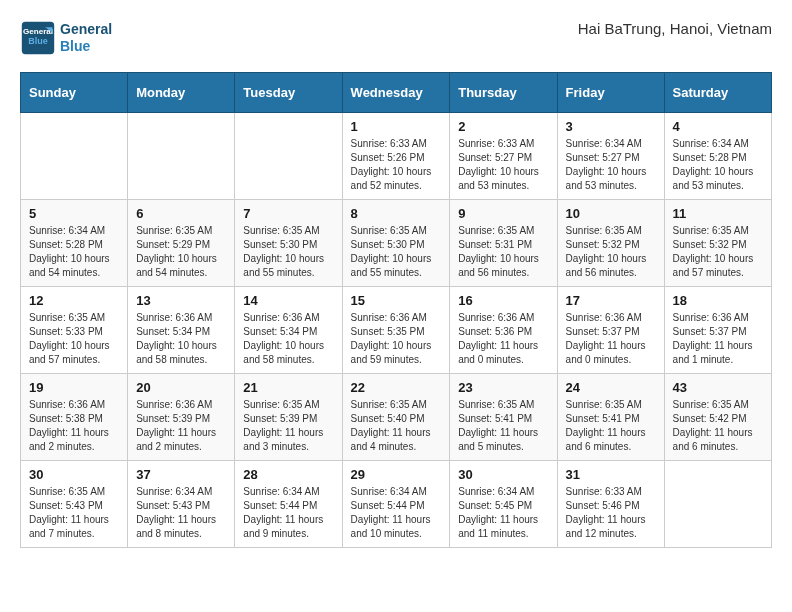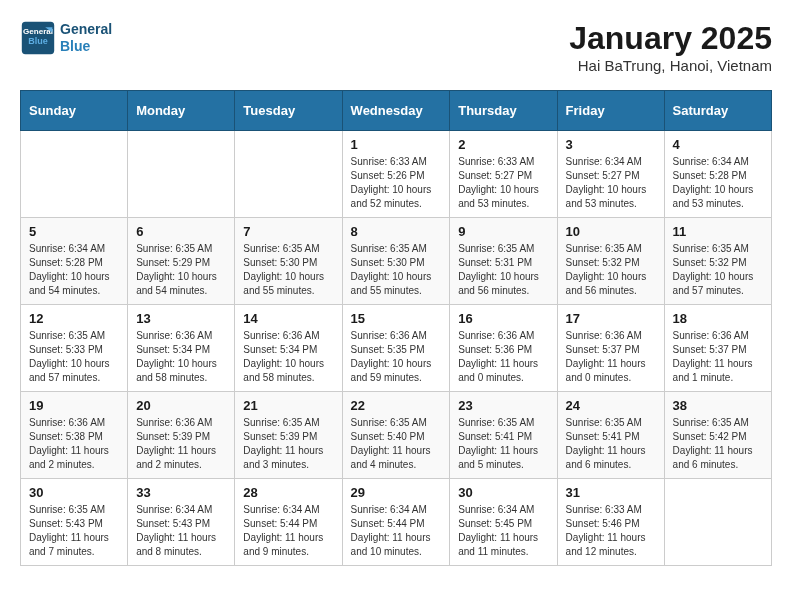--- a/index.html
+++ b/index.html
@@ -94,21 +94,20 @@
       <text x="20" y="16" text-anchor="middle" fill="white" font-size="9" font-weight="bold" font-family="Arial">General</text>
       <text x="20" y="27" text-anchor="middle" fill="#5dade2" font-size="10" font-weight="bold" font-family="Arial">Blue</text>
       <polygon points="28,8 36,14 36,8" fill="#5dade2"></polygon>
     </svg>
     <div>
       <div style="font-size:14px; font-weight:bold; color:#1a5276; line-height:1.2;">General</div>
       <div style="font-size:14px; font-weight:bold; color:#2980b9; line-height:1.2;">Blue</div>
     </div>
   </div>
   <div class="title-block">
-    <h1>January 2025</h1>
     <h2>Hai BaTrung, Hanoi, Vietnam</h2>
   </div>
 </div>
 
 <table class="calendar">
   <thead>
     <tr>
     <th>Sunday</th>
         <th>Monday</th>
         <th>Tuesday</th>
@@ -291,37 +290,37 @@
 and 5 minutes.</div>
         </td>
         <td>
           <span class="day-number">24</span>
           <div class="day-info" style="white-space: pre-line;">Sunrise: 6:35 AM
 Sunset: 5:41 PM
 Daylight: 11 hours
 and 6 minutes.</div>
         </td>
         <td>
-          <span class="day-number">38</span>
+          <span class="day-number">43</span>
           <div class="day-info" style="white-space: pre-line;">Sunrise: 6:35 AM
 Sunset: 5:42 PM
 Daylight: 11 hours
 and 6 minutes.</div>
         </td>
       </tr>
       <tr class="week-row">
         <td>
           <span class="day-number">30</span>
           <div class="day-info" style="white-space: pre-line;">Sunrise: 6:35 AM
 Sunset: 5:43 PM
 Daylight: 11 hours
 and 7 minutes.</div>
         </td>
         <td>
-          <span class="day-number">33</span>
+          <span class="day-number">37</span>
           <div class="day-info" style="white-space: pre-line;">Sunrise: 6:34 AM
 Sunset: 5:43 PM
 Daylight: 11 hours
 and 8 minutes.</div>
         </td>
         <td>
           <span class="day-number">28</span>
           <div class="day-info" style="white-space: pre-line;">Sunrise: 6:34 AM
 Sunset: 5:44 PM
 Daylight: 11 hours

